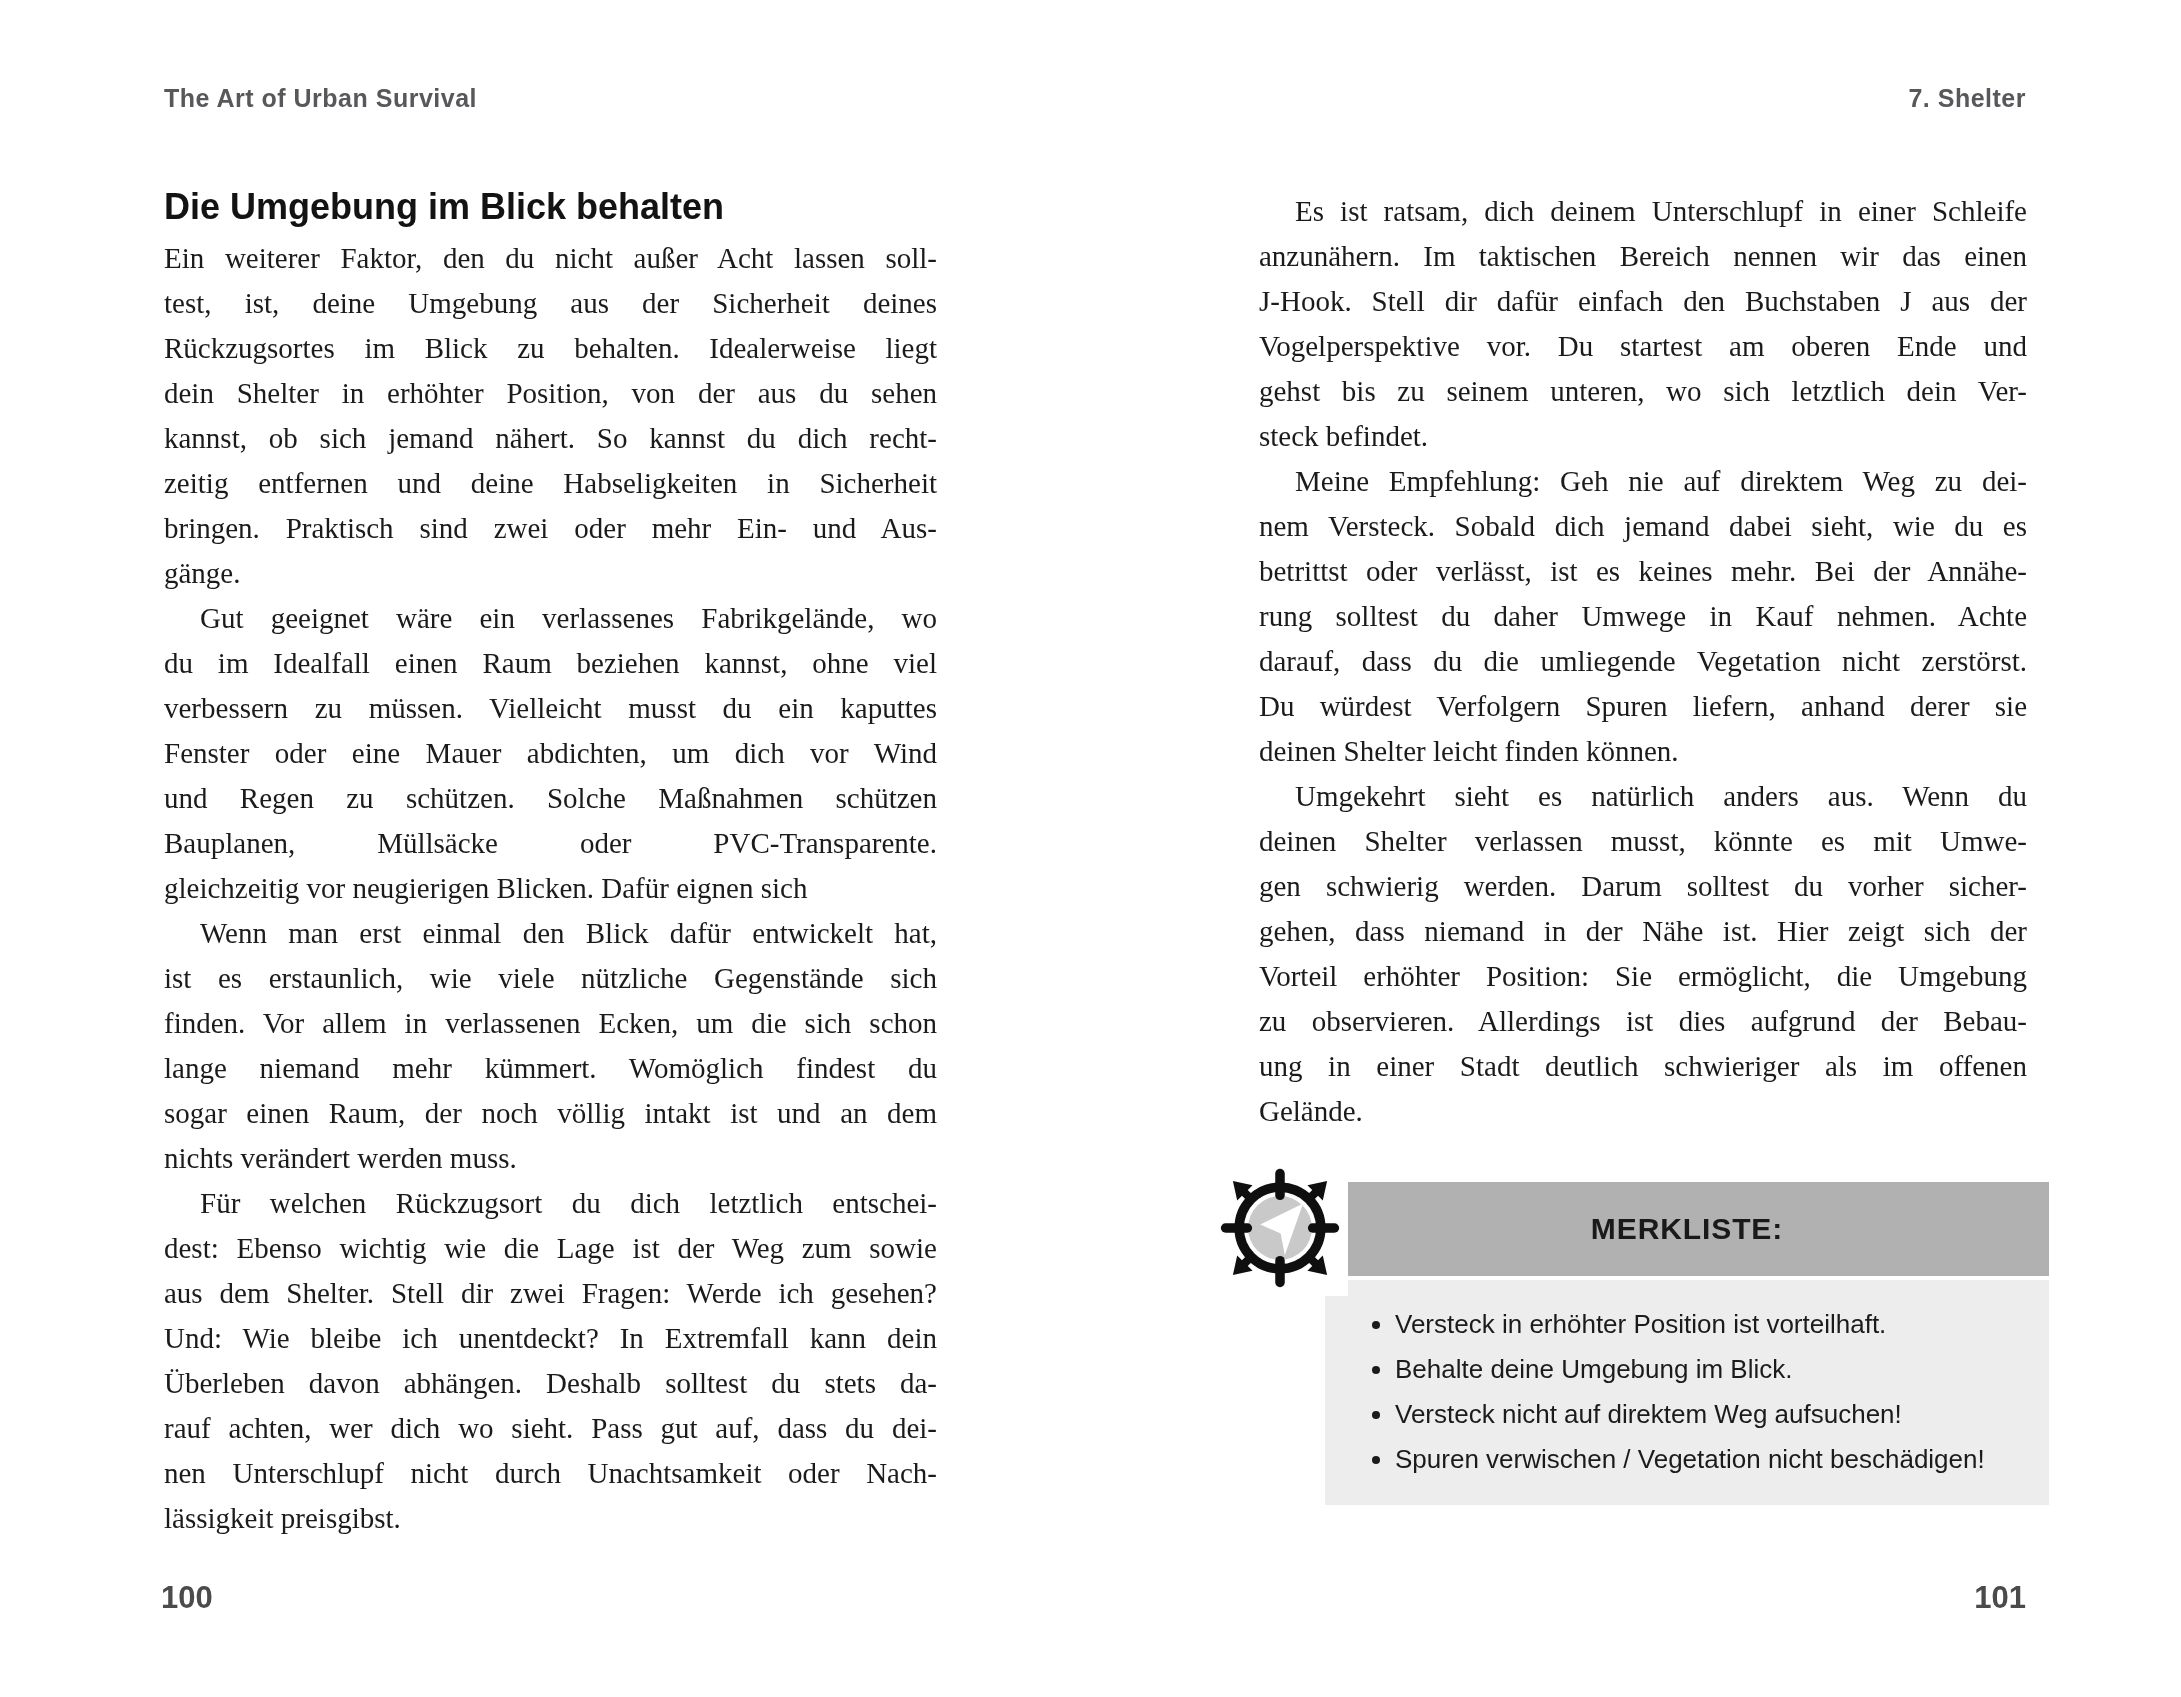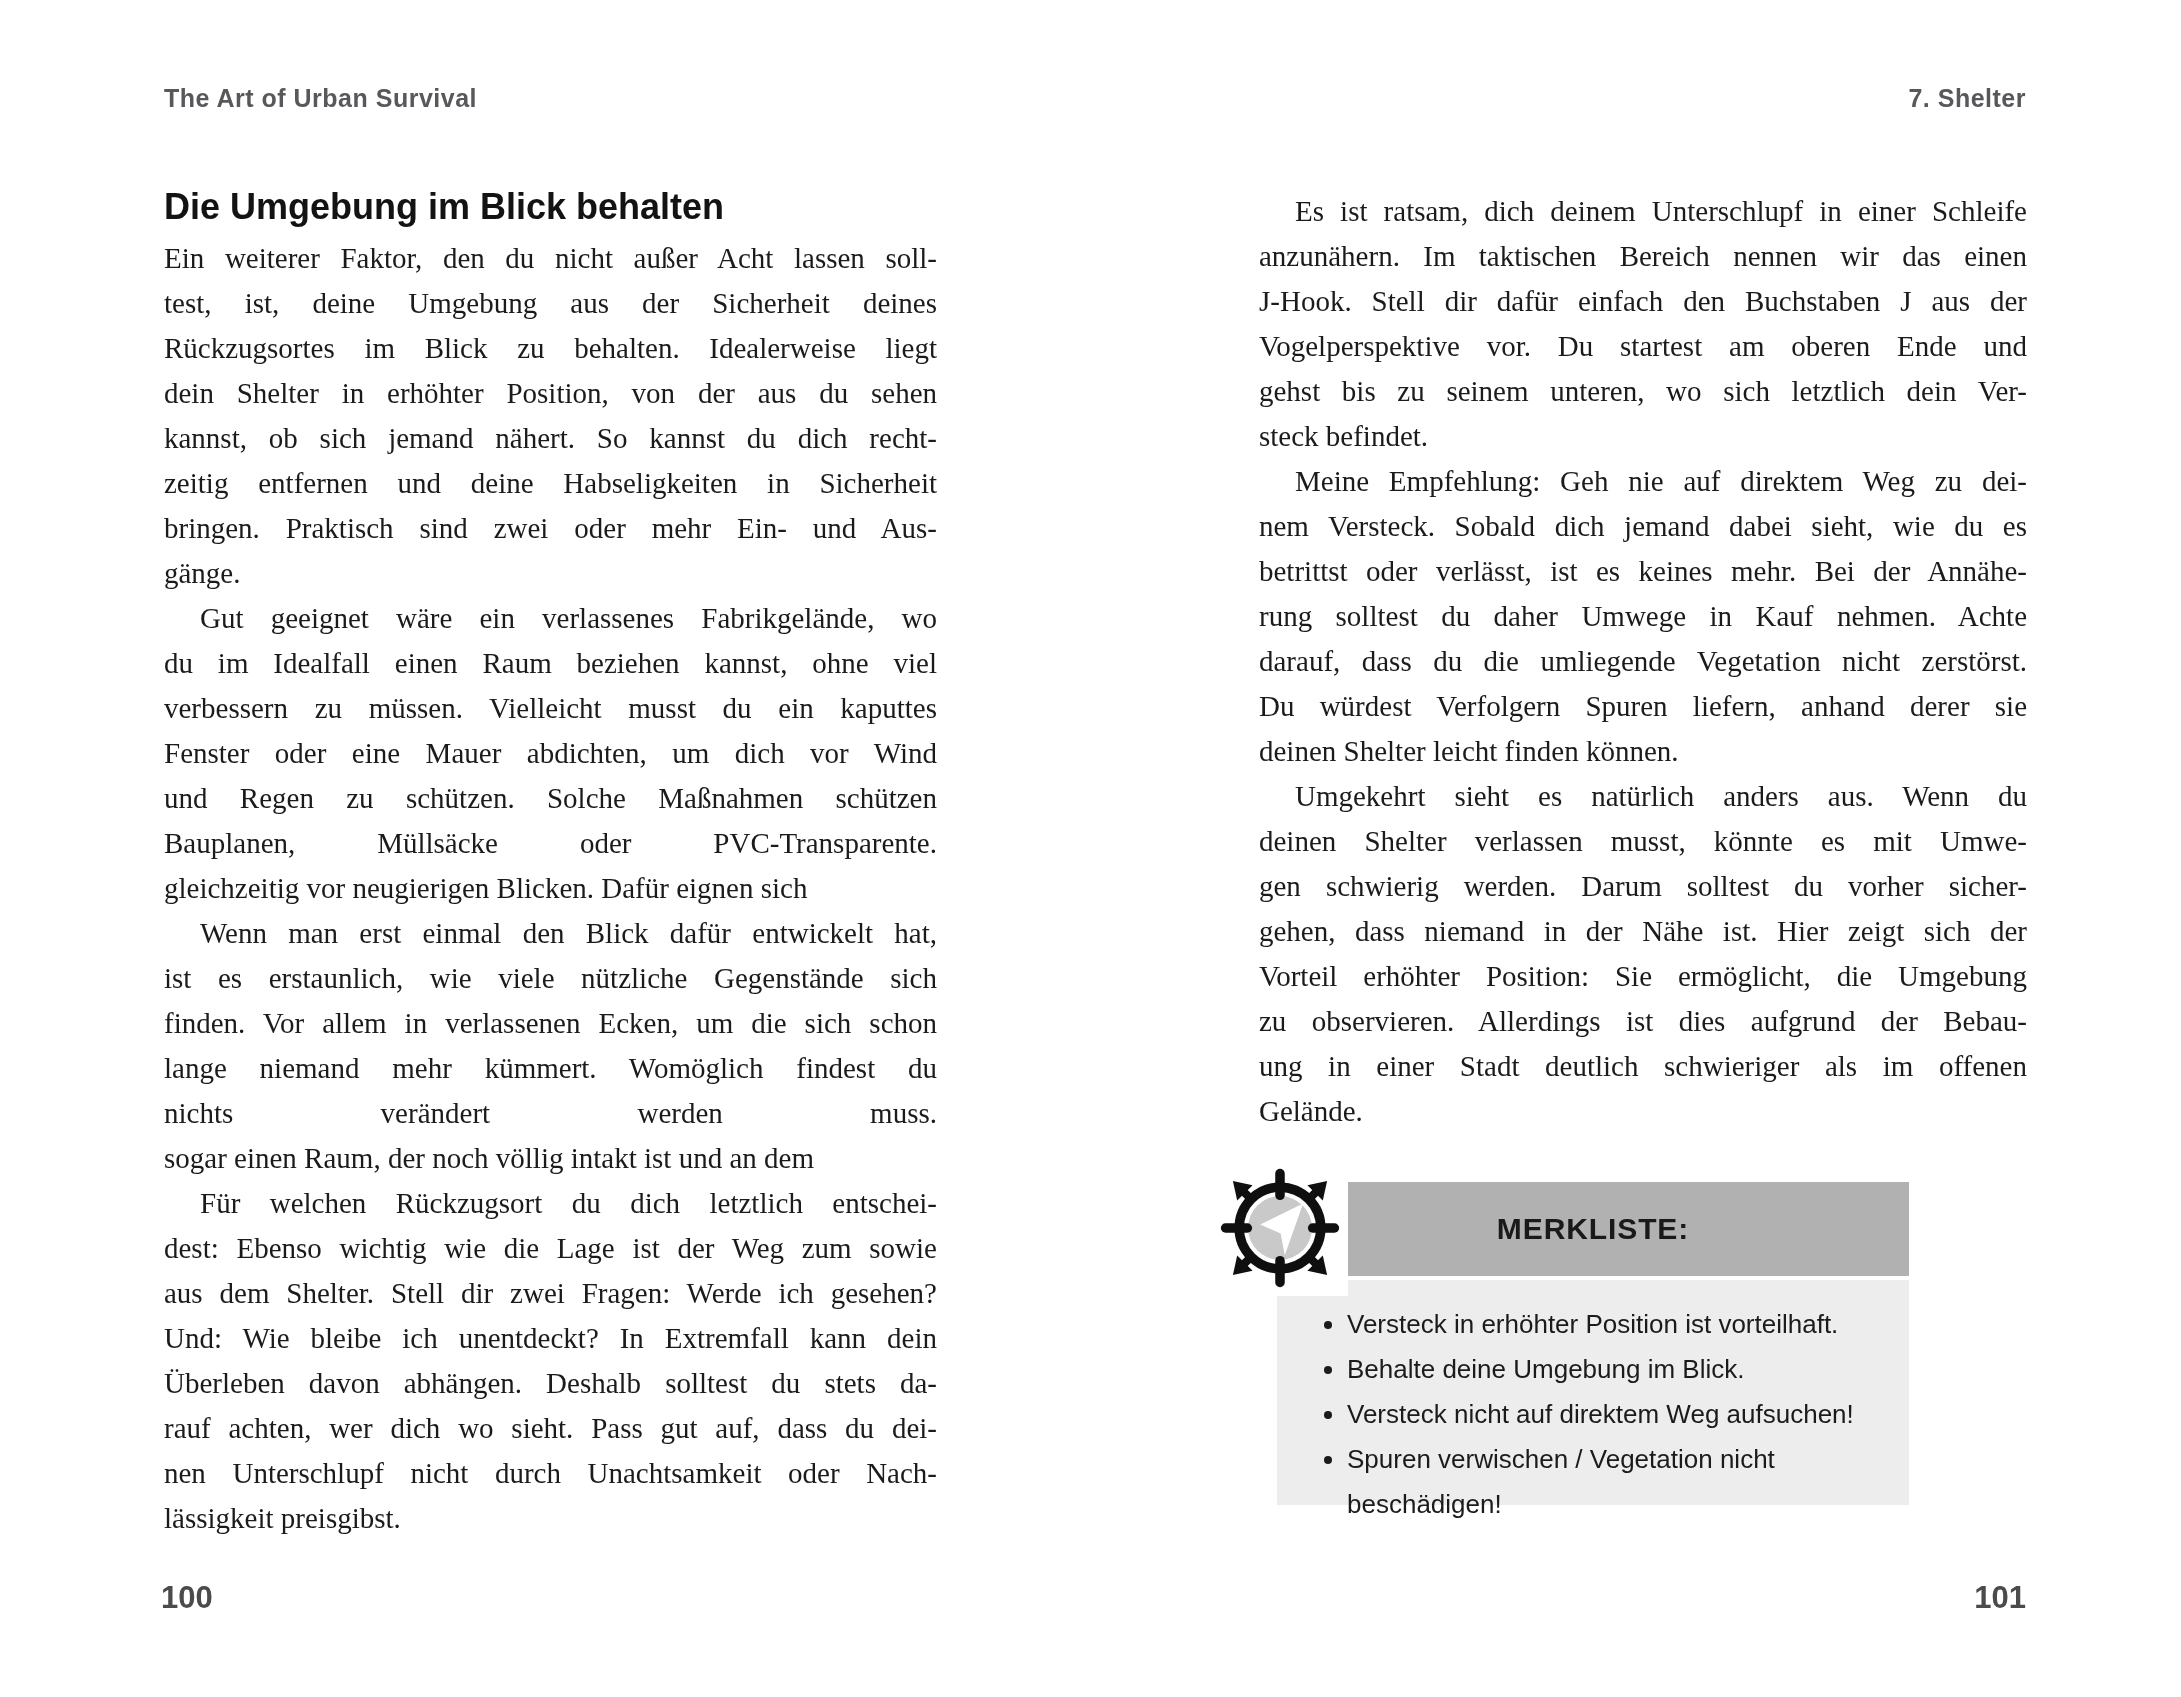--- a/index.html
+++ b/index.html
@@ -27,21 +27,21 @@
   .heading {
     font-family:"Liberation Sans","DejaVu Sans",sans-serif;
     font-weight:700; font-size:36px; line-height:45px;
     color:#131313; margin:0 0 7.3px 0;
   }
 
   .line { text-align:justify; text-align-last:justify; }
   .para .line:last-child { text-align-last:left; }
   .para.indent .line:first-child { text-indent:36px; }
 
-  .merkliste { position:absolute; left:1277px; top:1182px; width:632px; }
+  .merkliste { position:absolute; left:1325px; top:1182px; width:724px; }
   .merk-bar {
     height:94px; background:#b1b1b1;
     display:flex; align-items:center; justify-content:center;
   }
   .merk-title {
     font-family:"Liberation Sans","DejaVu Sans",sans-serif;
     font-weight:700; font-size:30px; color:#1a1a1a; letter-spacing:0.9px;
   }
   .merk-body { background:#ededed; height:225px; }
   .merk-list { margin:4px; padding:22px 27px 0 66px; list-style:disc; }
@@ -90,22 +90,22 @@
         <div class="line">Fenster oder eine Mauer abdichten, um dich vor Wind</div>
         <div class="line">und Regen zu schützen. Solche Maßnahmen schützen</div>
         <div class="line">Bauplanen, Müllsäcke oder PVC-Transparente.</div>
         <div class="line">gleichzeitig vor neugierigen Blicken. Dafür eignen sich</div>
       </div>
     <div class="para indent">
         <div class="line">Wenn man erst einmal den Blick dafür entwickelt hat,</div>
         <div class="line">ist es erstaunlich, wie viele nützliche Gegenstände sich</div>
         <div class="line">finden. Vor allem in verlassenen Ecken, um die sich schon</div>
         <div class="line">lange niemand mehr kümmert. Womöglich findest du</div>
+        <div class="line">sogar einen Raum, der noch völlig intakt ist und an dem</div>
         <div class="line">nichts verändert werden muss.</div>
-        <div class="line">sogar einen Raum, der noch völlig intakt ist und an dem</div>
       </div>
     <div class="para indent">
         <div class="line">Für welchen Rückzugsort du dich letztlich entschei-</div>
         <div class="line">dest: Ebenso wichtig wie die Lage ist der Weg zum sowie</div>
         <div class="line">aus dem Shelter. Stell dir zwei Fragen: Werde ich gesehen?</div>
         <div class="line">Und: Wie bleibe ich unentdeckt? In Extremfall kann dein</div>
         <div class="line">Überleben davon abhängen. Deshalb solltest du stets da-</div>
         <div class="line">rauf achten, wer dich wo sieht. Pass gut auf, dass du dei-</div>
         <div class="line">nen Unterschlupf nicht durch Unachtsamkeit oder Nach-</div>
         <div class="line">lässigkeit preisgibst.</div>

